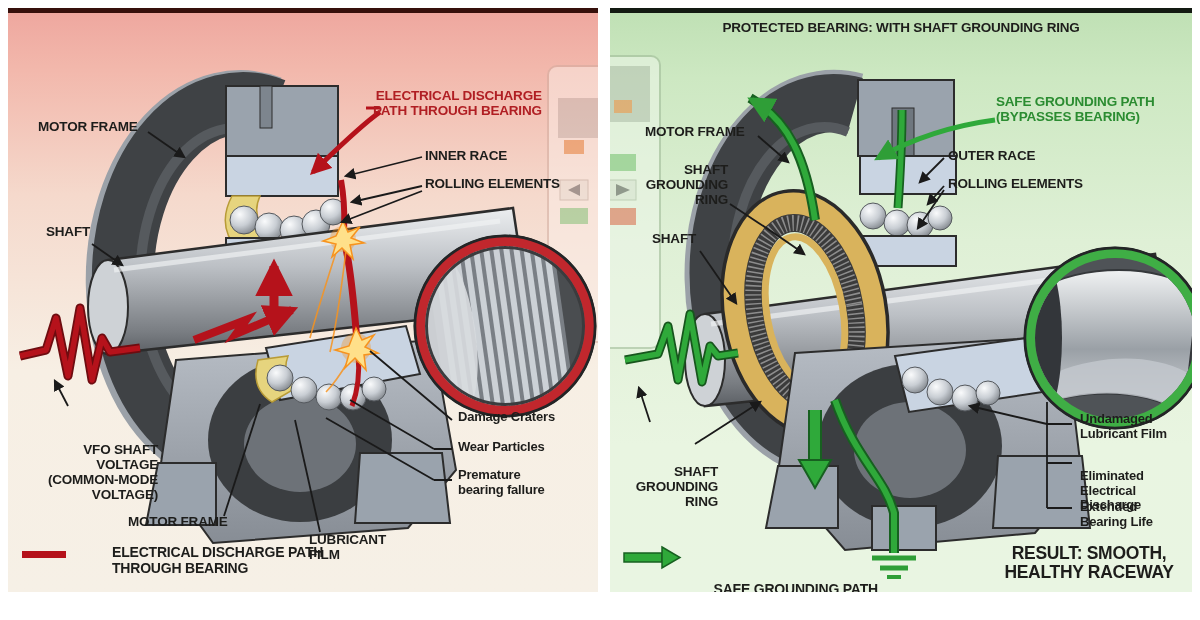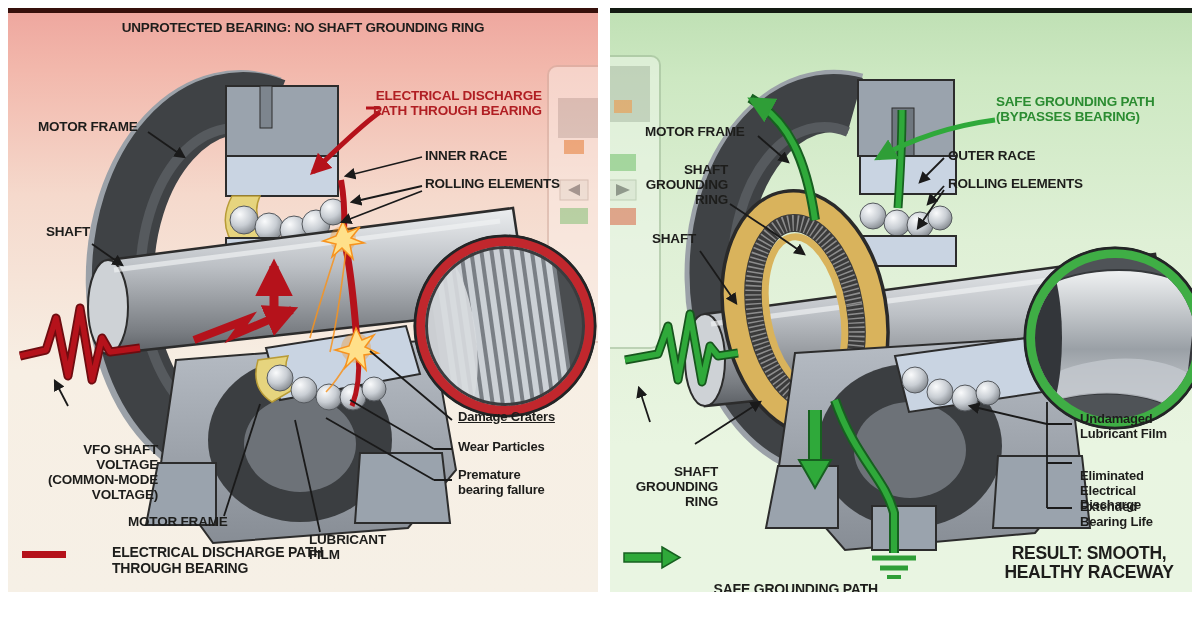--- a/index.html
+++ b/index.html
@@ -166,32 +166,31 @@
         <path d="M444,412 L362,343"></path>
         <path d="M426,441 L444,441 M426,441 L342,392"></path>
         <path d="M426,472 L444,472 M426,472 L318,410"></path>
         <path d="M216,508 L252,396"></path>
         <path d="M312,524 L287,412"></path>
       </g>
 
       <rect x="14" y="543" width="44" height="7" fill="#b5121b"></rect>
     </svg>
 
-    <div class="lbl title">UNPROTECTED BEARING: NO SHAFT GROUNDING RING</div>
     <div class="lbl" style="left:30px;top:111px;">MOTOR FRAME</div>
     <div class="lbl red" style="left:365px;top:80px;text-align:right;">ELECTRICAL DISCHARGE
 PATH THROUGH BEARING</div>
     <div class="lbl" style="left:417px;top:140px;">INNER RACE</div>
     <div class="lbl" style="left:417px;top:168px;">ROLLING ELEMENTS</div>
     <div class="lbl" style="left:38px;top:216px;">SHAFT</div>
     <div class="lbl center" style="left:0px;top:396px;width:150px;">VFO SHAFT
 VOLTAGE
 (COMMON-MODE
 VOLTAGE)</div>
-    <div class="lbl small" style="left:450px;top:402px;text-decoration:underline;">Damage Craters</div>
+    <div class="lbl small" style="left:450px;top:402px;">Damage Craters</div>
     <div class="lbl small" style="left:450px;top:432px;">Wear Particles</div>
     <div class="lbl small" style="left:450px;top:460px;">Premature
 bearing fallure</div>
     <div class="lbl" style="left:120px;top:506px;">MOTOR FRAME</div>
     <div class="lbl" style="left:301px;top:524px;">LUBRICANT
 FILM</div>
     <div class="lbl legend" style="left:64px;top:536px;margin-left:40px;">ELECTRICAL DISCHARGE PATH
 THROUGH BEARING</div>
   </div>
 
@@ -330,20 +329,21 @@
         <path d="M437,394 L437,500"></path>
         <path d="M437,416 L462,416 M437,455 L462,455 M437,500 L462,500"></path>
       </g>
 
       <g>
         <rect x="14" y="545" width="38" height="9" fill="#2fa93a" stroke="#176020" stroke-width="1.5"></rect>
         <polygon points="52,539 70,549.5 52,560" fill="#2fa93a" stroke="#176020" stroke-width="1.5"></polygon>
       </g>
     </svg>
 
+    <div class="lbl title">PROTECTED BEARING: WITH SHAFT GROUNDING RING</div>
     <div class="lbl" style="left:35px;top:116px;">MOTOR FRAME</div>
     <div class="lbl green" style="left:386px;top:86px;">SAFE GROUNDING PATH
 (BYPASSES BEARING)</div>
     <div class="lbl" style="left:338px;top:140px;">OUTER RACE</div>
     <div class="lbl" style="left:338px;top:168px;">ROLLING ELEMENTS</div>
     <div class="lbl right" style="left:20px;top:154px;width:98px;">SHAFT
 GROUNDING
 RING</div>
     <div class="lbl" style="left:42px;top:223px;">SHAFT</div>
     <div class="lbl center" style="left:6px;top:418px;width:102px;">SHAFT

